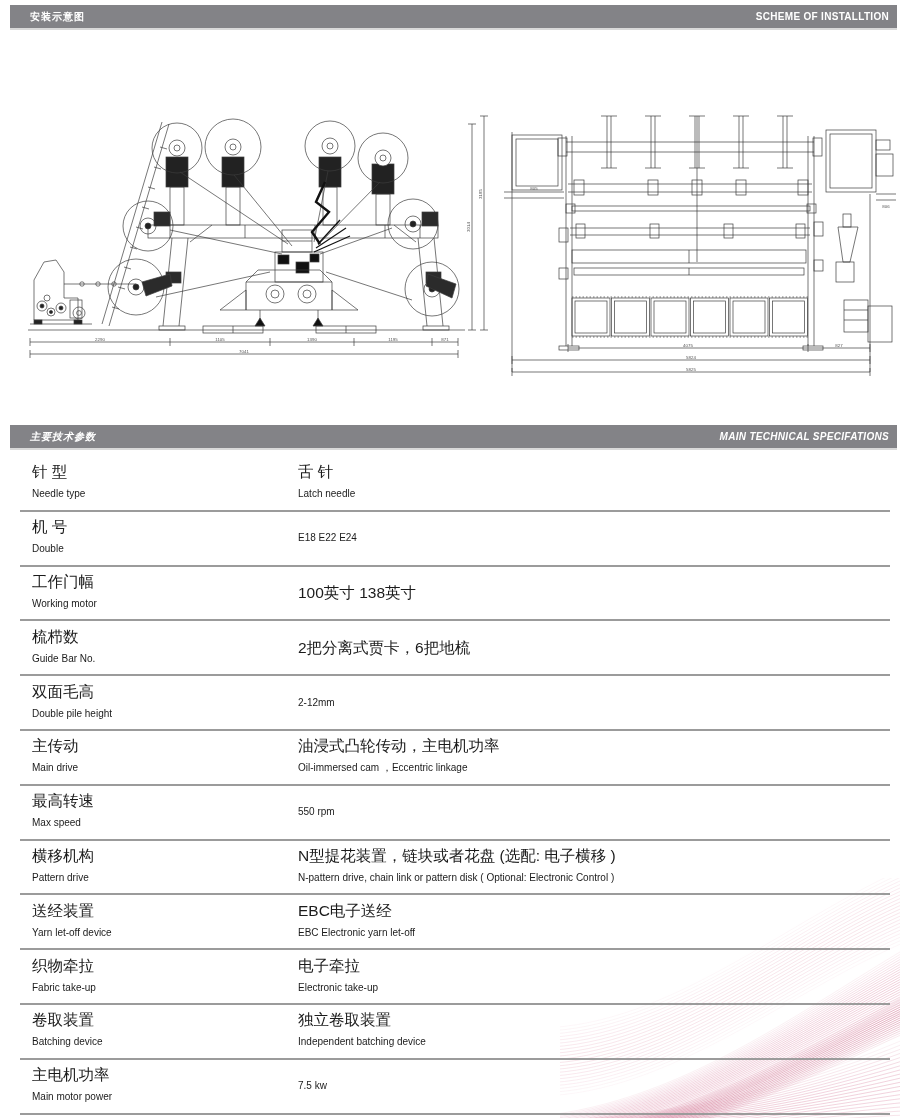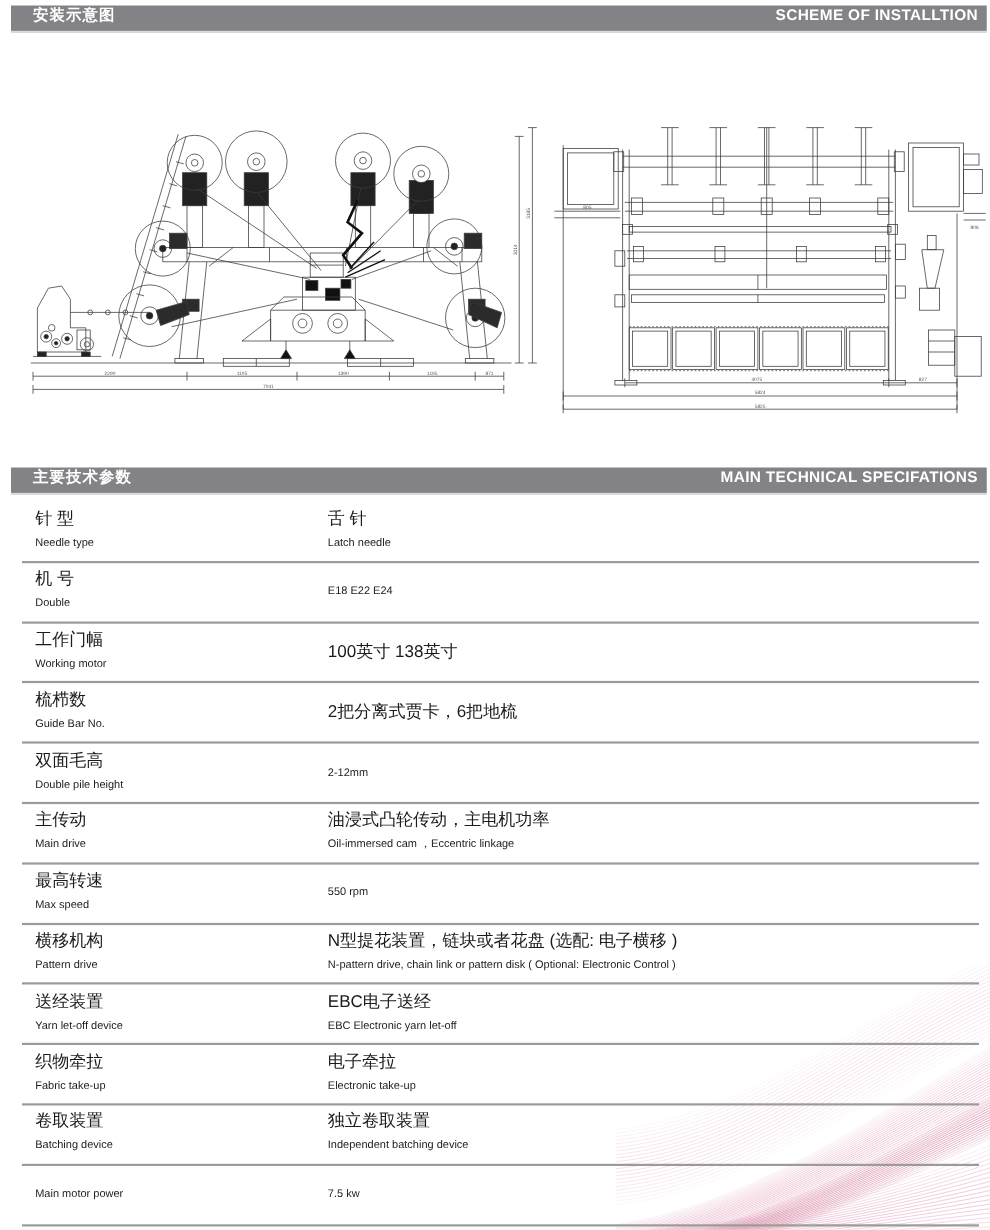--- a/index.html
+++ b/index.html
@@ -4,28 +4,28 @@
 <style>
   html,body{margin:0;padding:0;}
   body{
     width:900px;height:1118px;position:relative;overflow:hidden;
     background:#ffffff;font-family:"Liberation Sans","DejaVu Sans",sans-serif;
     color:#1b1b1b;
   }
   
   .bar{
     position:absolute;left:10px;width:887px;height:23px;
-    background:#838387;color:#ffffff;font-weight:bold;font-size:14px;
-    display:flex;justify-content:space-between;align-items:flex-start;
+    background:#838387;color:#ffffff;font-weight:bold;font-size:10px;
+    display:flex;justify-content:space-between;align-items:center;
     box-shadow:0 2px 0 #d9d9d9;
   }
   .bar .zh{padding-left:20px;letter-spacing:1px;}
   .bar .en{padding-right:8px;letter-spacing:.3px;}
   #bar-install{top:5px;}
-  #bar-specs{top:425px;}
+  #bar-specs{top:425px;font-style:italic;}
   
   svg{position:absolute;}
   #drawing-left{left:20px;top:112px;z-index:1;}
   #drawing-right{left:502px;top:110px;z-index:1;}
   #waves-svg{left:560px;top:878px;z-index:0;}
   .dimtxt{font-size:4.4px;fill:#555;font-family:"Liberation Sans",sans-serif;}
   
   #spec-table{position:absolute;top:457px;left:20px;width:870px;z-index:2;}
   .row{
     height:54.8px;box-sizing:border-box;border-bottom:2px solid #9b9b9b;
@@ -534,20 +534,21 @@
       <div class="zh-line">卷取装置</div>
       <div class="en-line">Batching device</div>
     </div>
     <div class="cell value">
       <div class="zh-line">独立卷取装置</div>
       <div class="en-line">Independent batching device</div>
     </div>
   </div>
   <div class="row">
     <div class="cell label">
+      <div class="zh-line">主电机功率</div>
       <div class="en-line">Main motor power</div>
     </div>
     <div class="cell value">
       <div class="en-line">7.5 kw</div>
 
     </div>
   </div>
 </div>
 
 </body></html>

